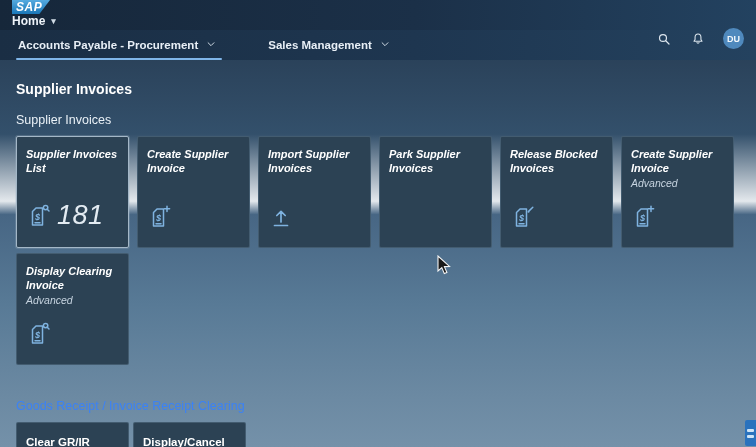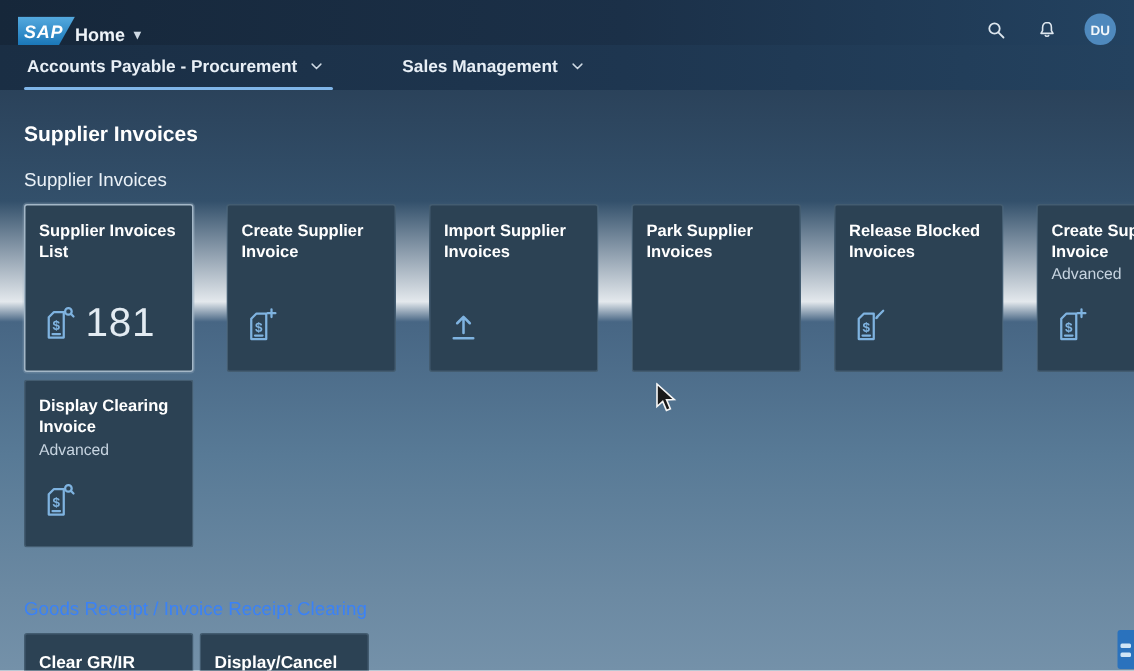--- a/index.html
+++ b/index.html
@@ -8,23 +8,24 @@
     font-family:"Liberation Sans", sans-serif;
     background:linear-gradient(180deg,#213650 0%, #2a4159 12%, #33506b 30%, #47668426 45%, #476684 48%, #587a96 68%, #6b89a2 88%, #7491a9 100%);
     position:relative;
     color:#fff;
   }
 
   
   .shellbar {
     height:30px;
     background:linear-gradient(90deg,#16273a 0%, #1b3048 55%, #234260 100%);
-    display:flex; align-items:flex-end;
+    display:flex; align-items:flex-start;
     padding:0 12px;
     position:relative;
+    flex-direction:column;
   }
   .sap-logo {
     width:38px; height:19px;
     background:linear-gradient(180deg,#55aadf 0%, #1a77b8 100%);
     clip-path:polygon(0 0,100% 0,72% 100%,0 100%);
     display:flex; align-items:center;
     padding-left:4px;
     font-style:italic; font-weight:bold; font-size:12px; color:#fff;
     letter-spacing:0.5px;
   }
@@ -64,21 +65,21 @@
     height:2px; background:#7fb5e8; border-radius:1px;
   }
   .chev { width:10px; height:10px; }
 
   
   .content { padding:0 16px; position:relative; }
   .page-title { font-size:14px; font-weight:bold; color:#ffffff; padding-top:21px; }
   .group-title { font-size:12.5px; color:#eaf1f7; margin-top:16px; }
   .group-title-2 { font-size:12.5px; color:#3b82f6; }
 
-  .tile-row { display:flex; gap:22px; margin-top:9px; }
+  .tile-row { display:flex; gap:8px; margin-top:9px;font-style:italic; }
   .tile {
     width:113px; height:112px;
     background:#2c4254;
     border:1px solid rgba(130,160,185,0.28);
     border-radius:2px;
     position:relative;
     padding:10px 9px;
     cursor:pointer;
     flex:0 0 auto;
   }

